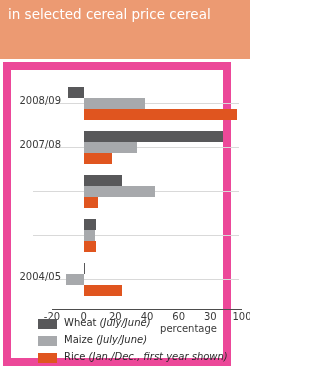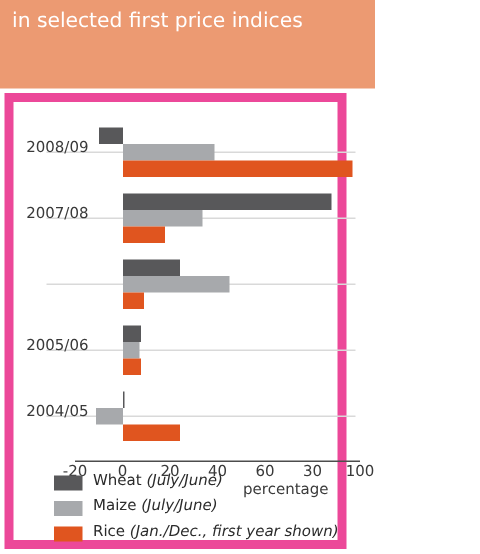--- a/index.html
+++ b/index.html
@@ -43,21 +43,21 @@
     white-space: nowrap;
   }
 
   
   #panel {
     position: absolute;
     left: 3px; top: 62px;
     width: 228px;
     height: 304px;
     background: #ffffff;
-    border: 6px solid #ec4899;
+    border: 8px solid #ec4899;
     box-sizing: border-box;
     text-decoration: underline;
   }
 
   #plot {
     position: absolute;
     left: 0; top: 0;
     width: 240px;
     height: 235px;
   }
@@ -151,21 +151,21 @@
     font-style: italic;
     text-align: right;
   }
 </style>
 </head>
 <body>
 
 <div id="page">
 
   <div id="header">
-    <div id="header-line2">in selected first price indices</div>
+    <div id="header-line2">in selected cereal price cereal</div>
   </div>
 
   <div id="panel">
 
     <div id="plot">
 
     <div class="group" style="top: 14px;">
           <div class="gridline"></div>
           <div class="ylabel">2008/09</div>
           <div class="bar wheat" title="Wheat (July/June) 2008/09: -10%" style="left: 56.8333px; width: 15.8333px; background: rgb(88, 88, 90);"></div>
@@ -180,21 +180,20 @@
           <div class="bar rice" title="Rice (Jan./Dec., first year shown) 2007/08: 18%" style="left: 72.6667px; width: 28.5px; background: rgb(224, 85, 31);"></div>
         </div>
         <div class="group" style="top: 102px;">
           <div class="gridline"></div>
           <div class="bar wheat" title="Wheat (July/June) 2006/07: 24%" style="left: 72.6667px; width: 38px; background: rgb(88, 88, 90);"></div>
           <div class="bar maize" title="Maize (July/June) 2006/07: 45%" style="left: 72.6667px; width: 71.25px; background: rgb(167, 169, 172);"></div>
           <div class="bar rice" title="Rice (Jan./Dec., first year shown) 2006/07: 9%" style="left: 72.6667px; width: 14.25px; background: rgb(224, 85, 31);"></div>
         </div>
         <div class="group" style="top: 146px;">
           <div class="gridline"></div>
-          <div class="ylabel">2005/06</div>
           <div class="bar wheat" title="Wheat (July/June) 2005/06: 8%" style="left: 72.6667px; width: 12.6667px; background: rgb(88, 88, 90);"></div>
           <div class="bar maize" title="Maize (July/June) 2005/06: 7%" style="left: 72.6667px; width: 11.0833px; background: rgb(167, 169, 172);"></div>
           <div class="bar rice" title="Rice (Jan./Dec., first year shown) 2005/06: 8%" style="left: 72.6667px; width: 12.6667px; background: rgb(224, 85, 31);"></div>
         </div>
         <div class="group" style="top: 190px;">
           <div class="gridline"></div>
           <div class="ylabel">2004/05</div>
           <div class="bar wheat" title="Wheat (July/June) 2004/05: 1%" style="left: 72.6667px; width: 1.58333px; background: rgb(88, 88, 90);"></div>
           <div class="bar maize" title="Maize (July/June) 2004/05: -11%" style="left: 55.25px; width: 17.4167px; background: rgb(167, 169, 172);"></div>
           <div class="bar rice" title="Rice (Jan./Dec., first year shown) 2004/05: 24%" style="left: 72.6667px; width: 38px; background: rgb(224, 85, 31);"></div>

